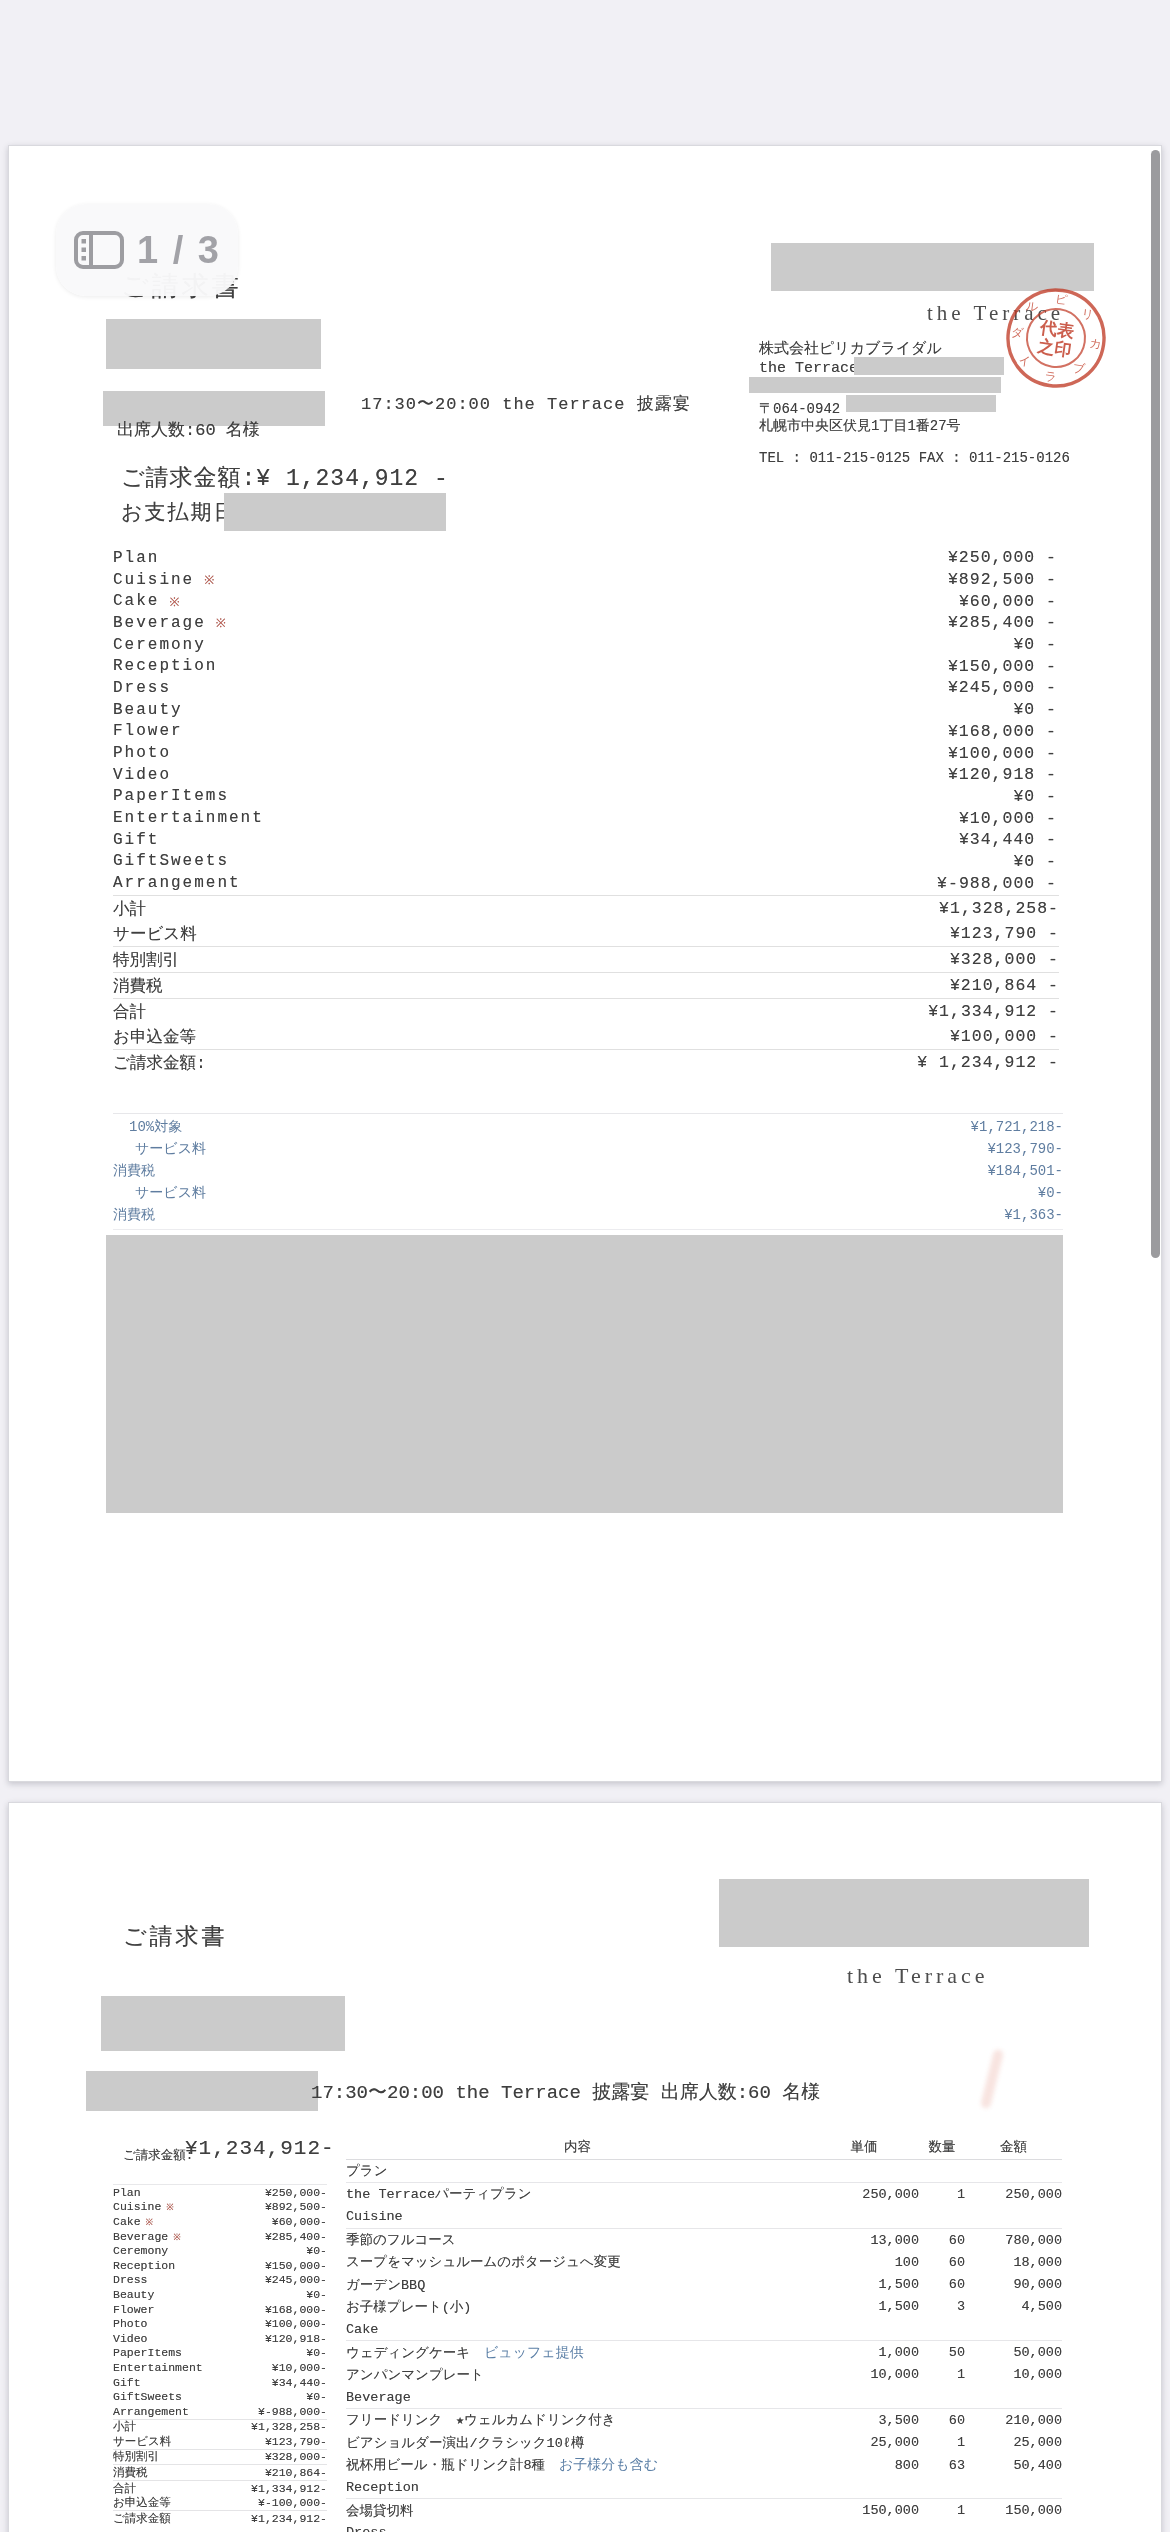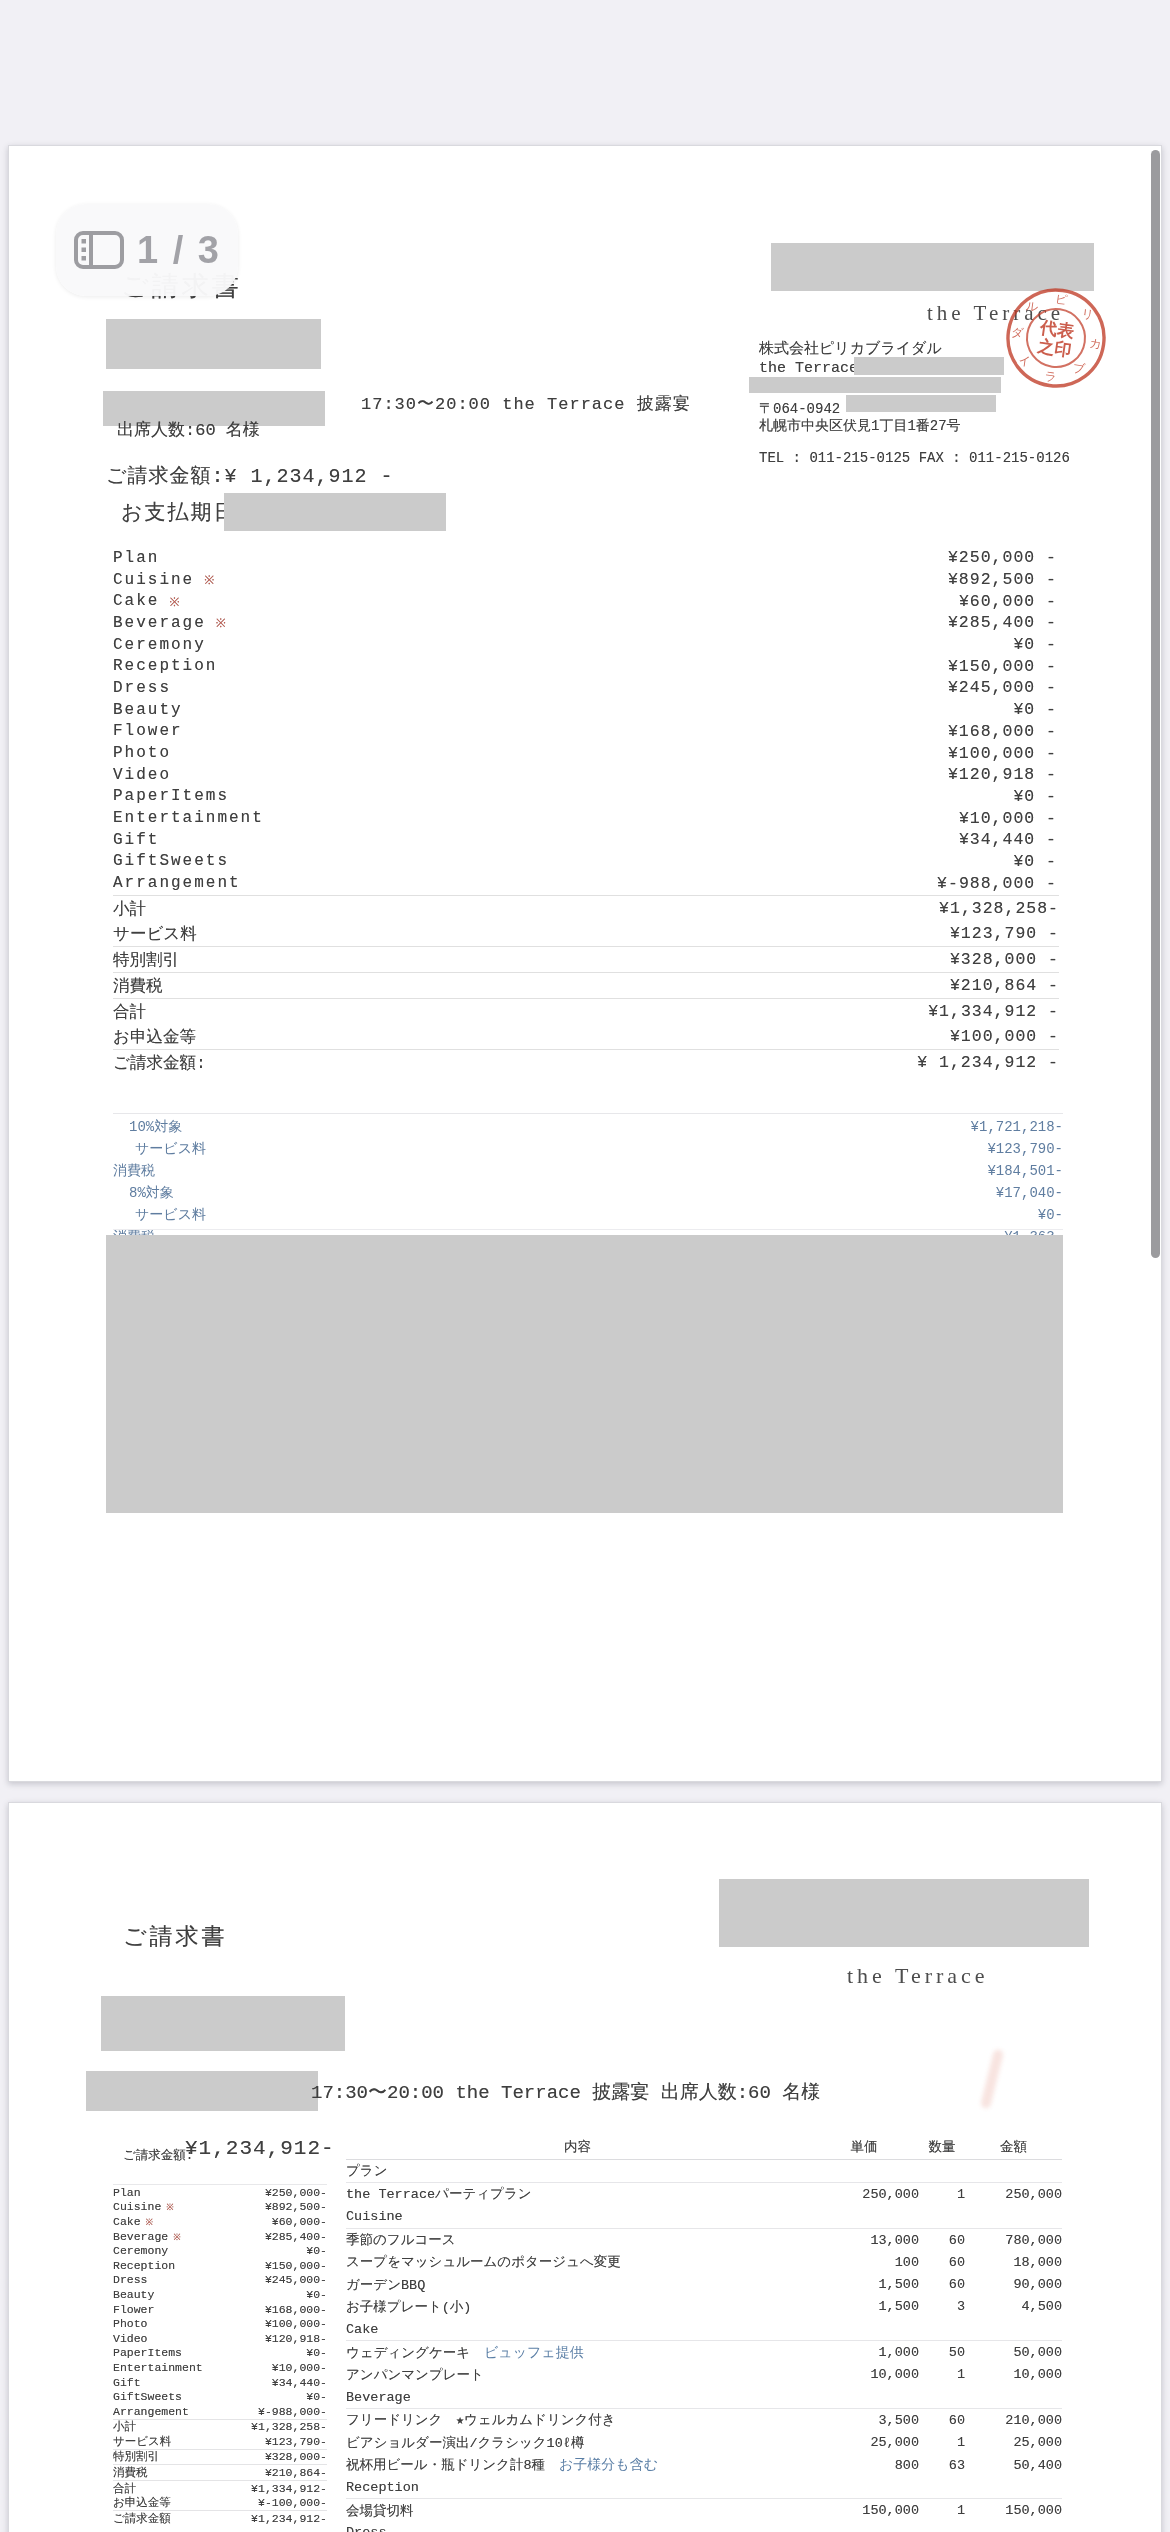--- a/index.html
+++ b/index.html
@@ -29,21 +29,21 @@
   }
   #pill .num{font-family:"Liberation Sans",sans-serif;font-size:38px;font-weight:600;color:#a2a2a7;letter-spacing:2px;}
 
   
   #scrollbar{position:absolute;left:1151px;top:150px;width:9px;height:1108px;background:#9b9b9e;border-radius:5px;z-index:40;}
 
   
   .p1-title{position:absolute;left:112px;top:122px;font-size:27px;letter-spacing:3px;}
   .p1-event{position:absolute;left:352px;top:246px;font-size:17px;letter-spacing:1px;}
   .p1-att{position:absolute;left:108px;top:272px;font-size:17px;}
-  .p1-billing{position:absolute;left:97px;top:316px;font-size:20px;letter-spacing:1px;}
+  .p1-billing{position:absolute;left:112px;top:316px;font-size:23px;letter-spacing:1px;}
   .p1-due{position:absolute;left:112px;top:352px;font-size:21px;letter-spacing:2px;}
 
   .p1-items{position:absolute;left:104px;top:401px;width:944px;}
   .p1-items .row{height:21.7px;display:flex;align-items:center;font-size:16px;}
   .p1-items .lbl{letter-spacing:2px;}
   .p1-items .mark{color:#c2574a;font-size:12px;margin-left:10px;}
   .p1-items .amt{margin-left:auto;font-size:16.5px;letter-spacing:1px;}
 
   .p1-summary{position:absolute;left:104px;top:749px;width:946px;}
   .p1-summary .row{height:25px;display:flex;align-items:center;font-size:16.5px;}
@@ -264,24 +264,20 @@
     </div>
       <div class="row">
       <span class="ind2">サービス料</span>
       <span class="amt">¥123,790-</span>
     </div>
       <div class="row">
       <span>消費税</span>
       <span class="amt">¥184,501-</span>
     </div>
       <div class="row">
-      <span class="ind1">8%対象</span>
-      <span class="amt">¥17,040-</span>
-    </div>
-      <div class="row">
       <span class="ind2">サービス料</span>
       <span class="amt">¥0-</span>
     </div>
       <div class="row">
       <span>消費税</span>
       <span class="amt">¥1,363-</span>
     </div>
     </div>
   <div class="p1-tax-bot"></div>
 

